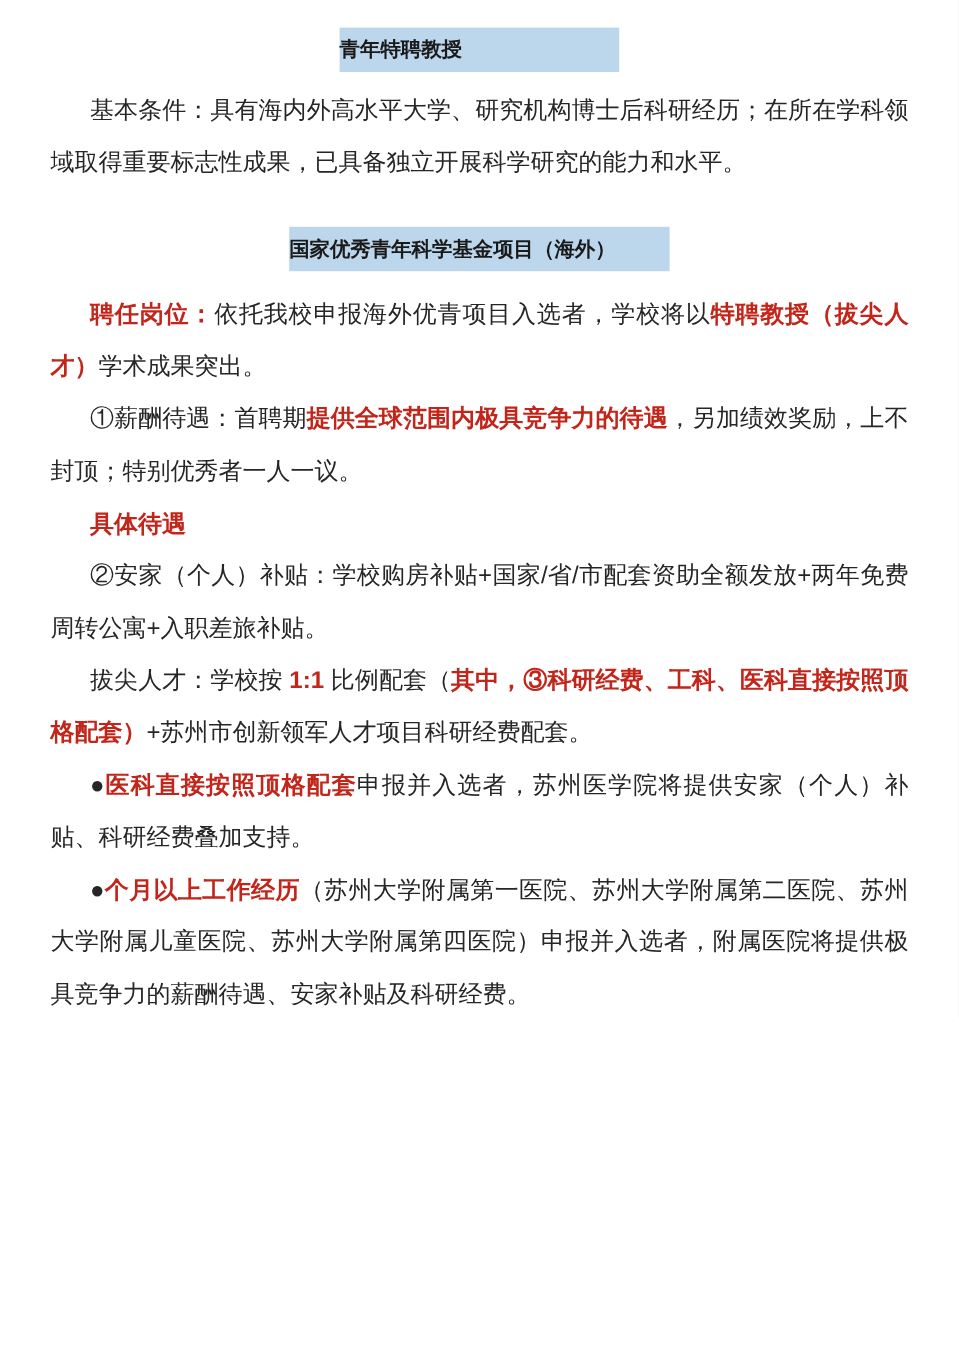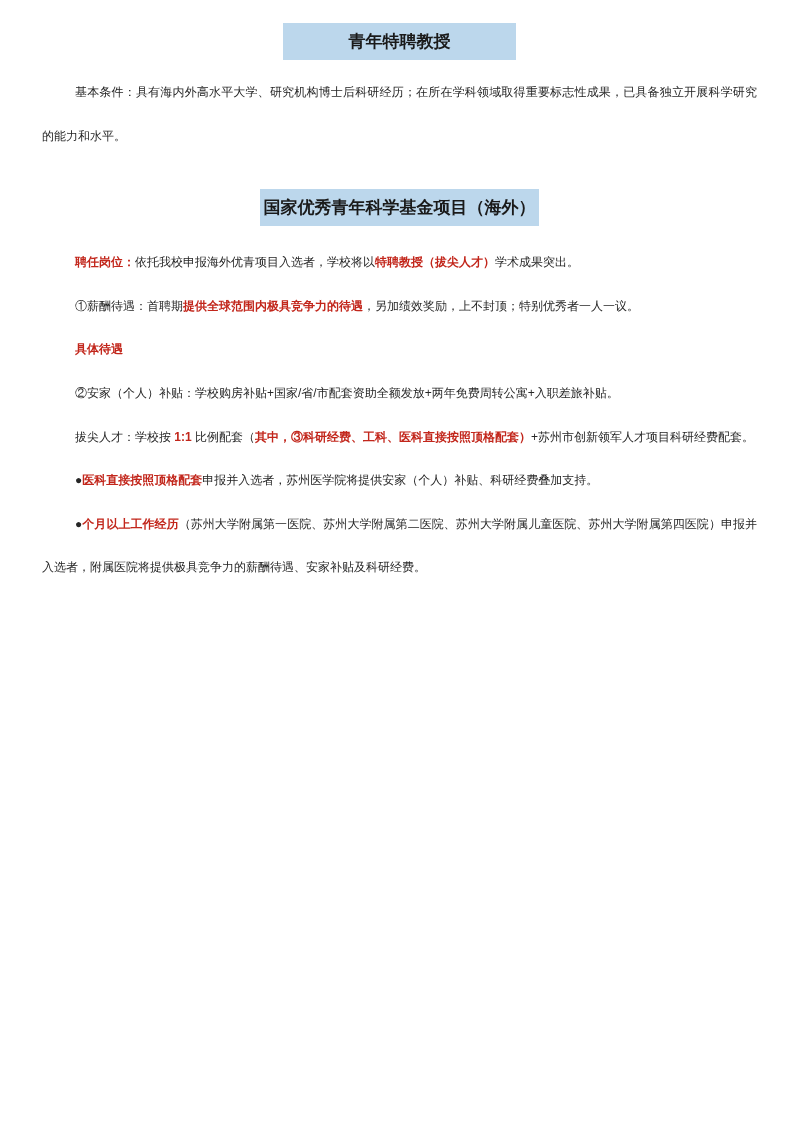--- a/index.html
+++ b/index.html
@@ -4,27 +4,27 @@
 <style>
   html,body{margin:0;padding:0;background:#e9e9e9;}
   .page{
     width:799px;height:1131px;margin:0 auto;background:#ffffff;
     font-family:"Liberation Sans",sans-serif;
     color:var(--text-color,#262626);
     overflow:hidden;box-sizing:border-box;padding:0 42px;
   }
   .hdr{
     background:var(--header-bg,#bcd7ec);
-    text-align:center;font-weight:bold;font-size:17px;
+    font-weight:bold;font-size:17px;
     color:#1a1a1a;box-sizing:border-box;
   }
   .hdr-a{width:233px;height:37px;line-height:37px;margin:23px auto 0;}
-  .hdr-b{width:279px;height:37px;line-height:37px;margin:31px auto 0;}
+  .hdr-b{width:317px;height:37px;line-height:37px;margin:31px auto 0;}
   .bt{
-    font-size:12px;line-height:43.6px;
+    font-size:20px;line-height:43.6px;
     text-align:justify;text-justify:inter-ideograph;
   }
   .sec-a{margin-top:11px;}
   .sec-b{margin-top:15px;}
   .bt p{margin:0;text-indent:33px;}
   .rb{color:var(--accent-red,#c2261b);font-weight:bold;}
 </style>
 </head>
 <body>
 

